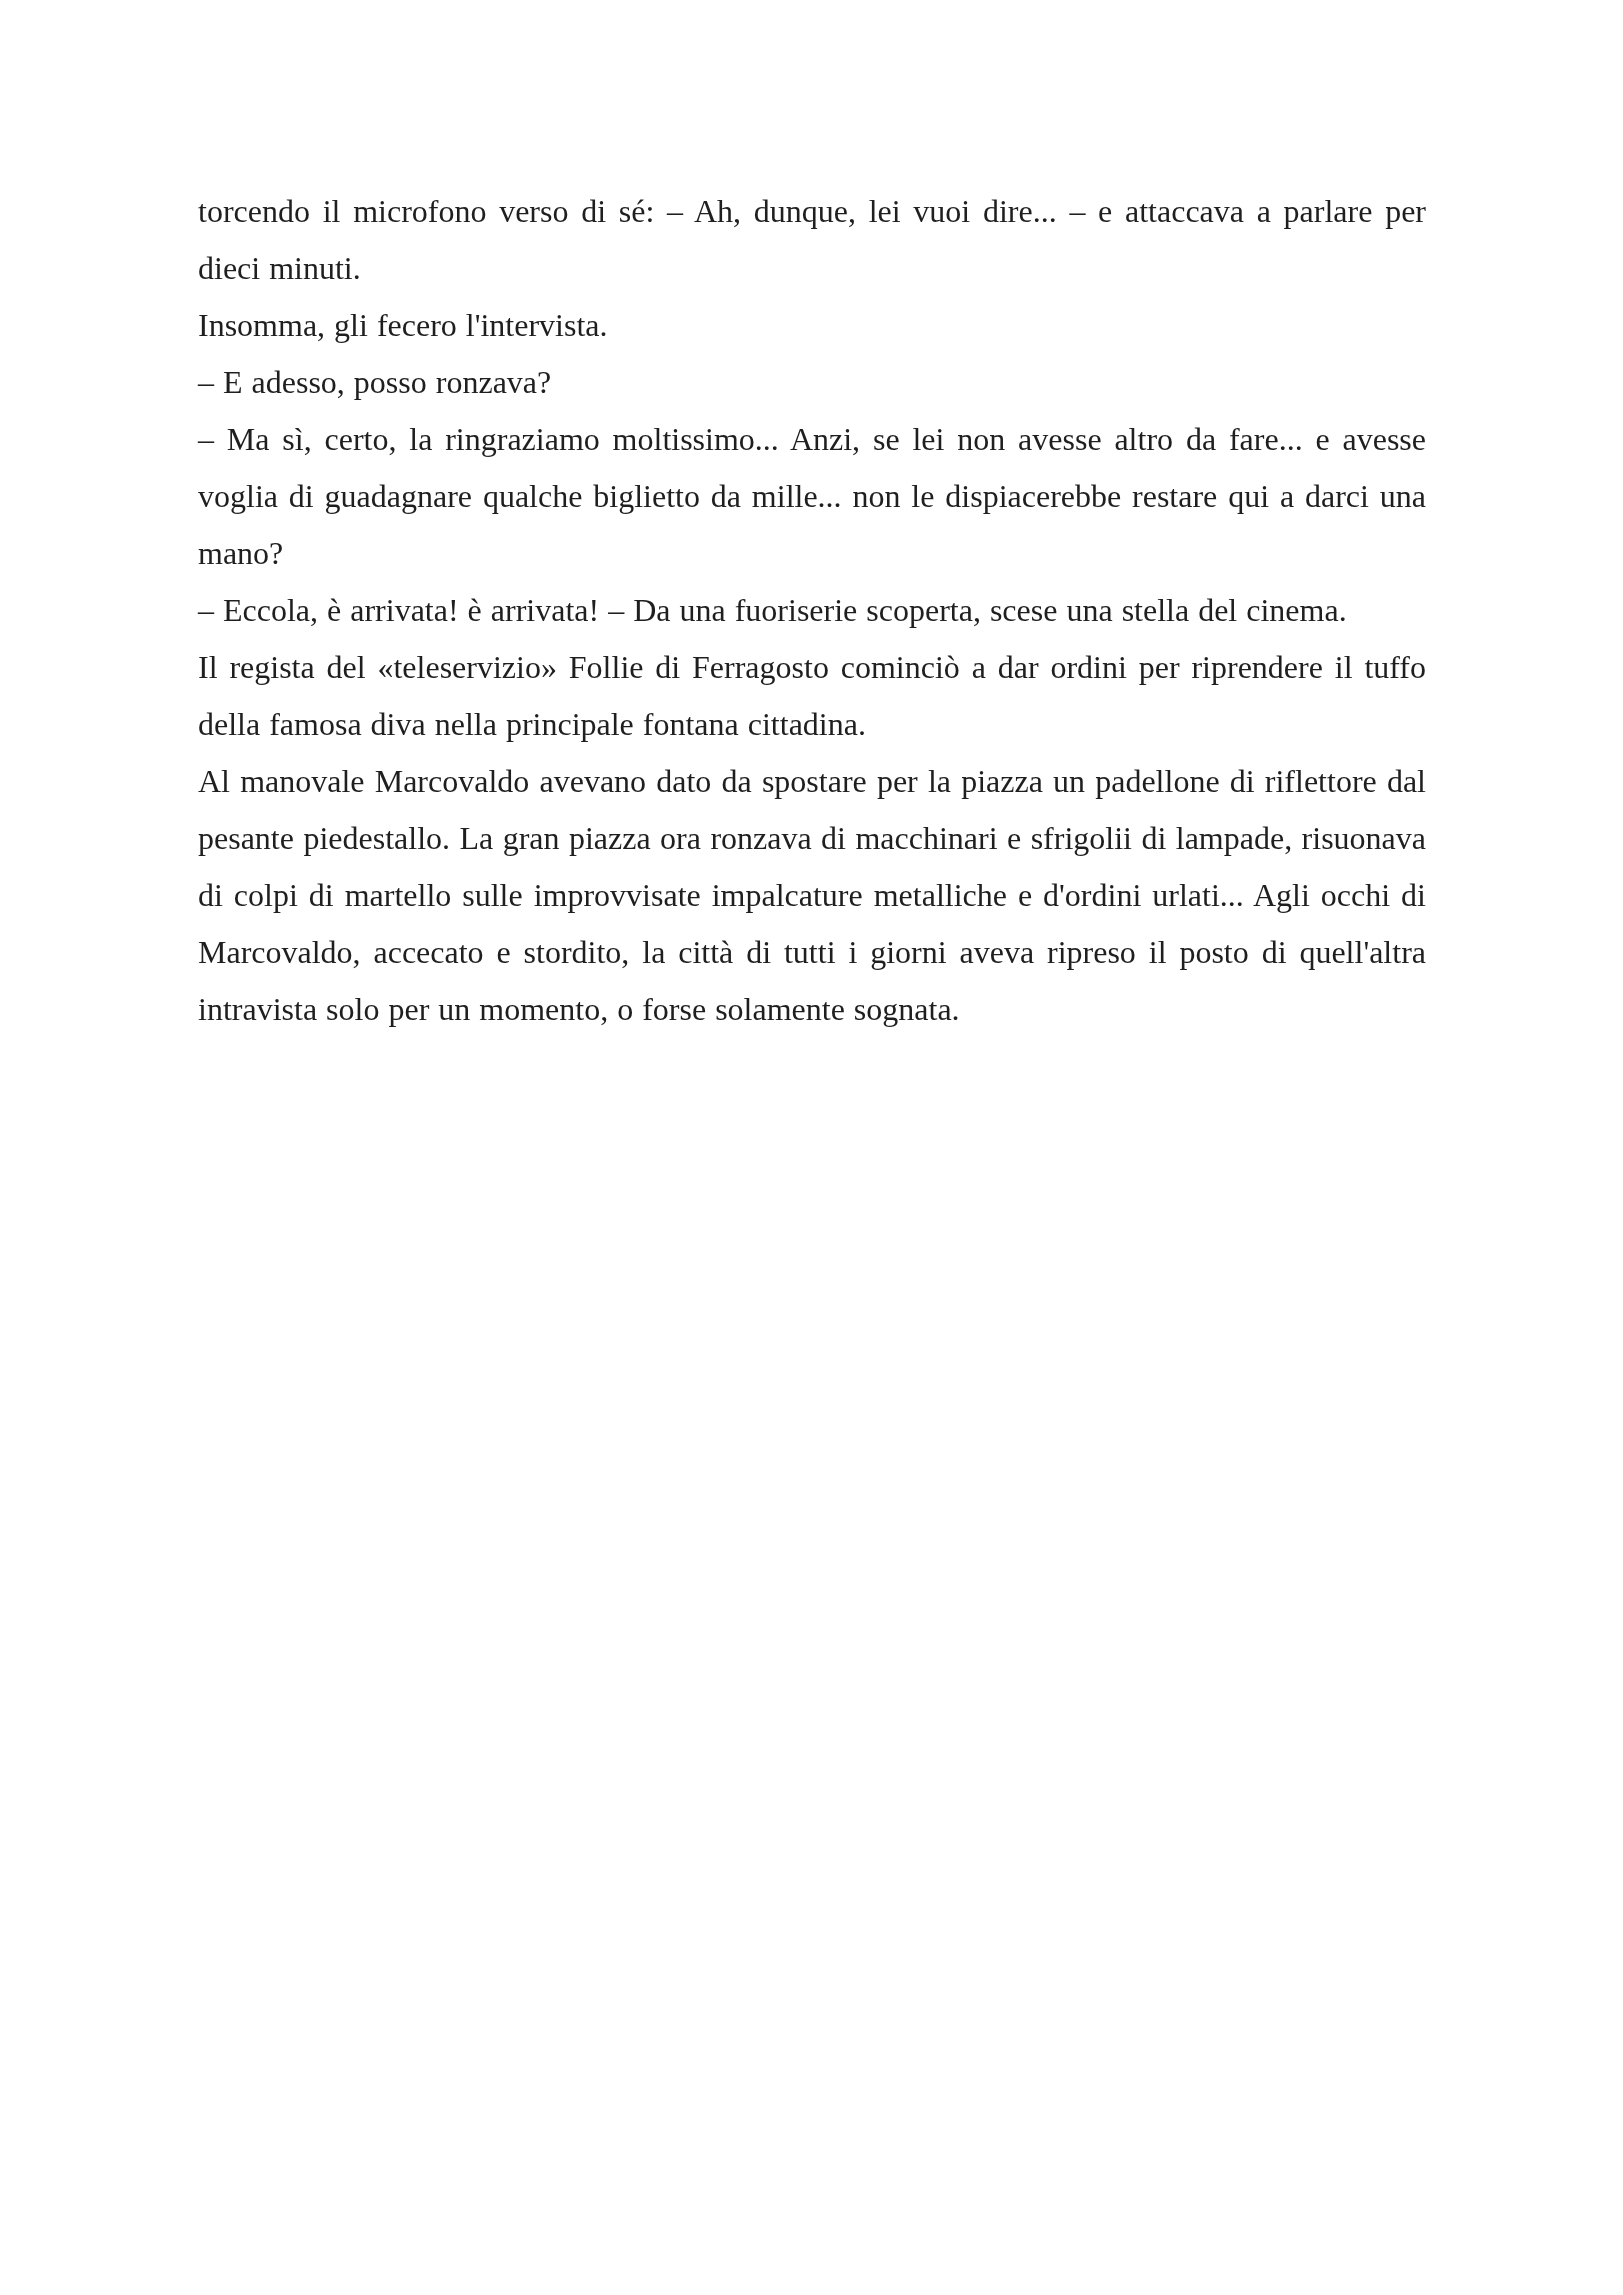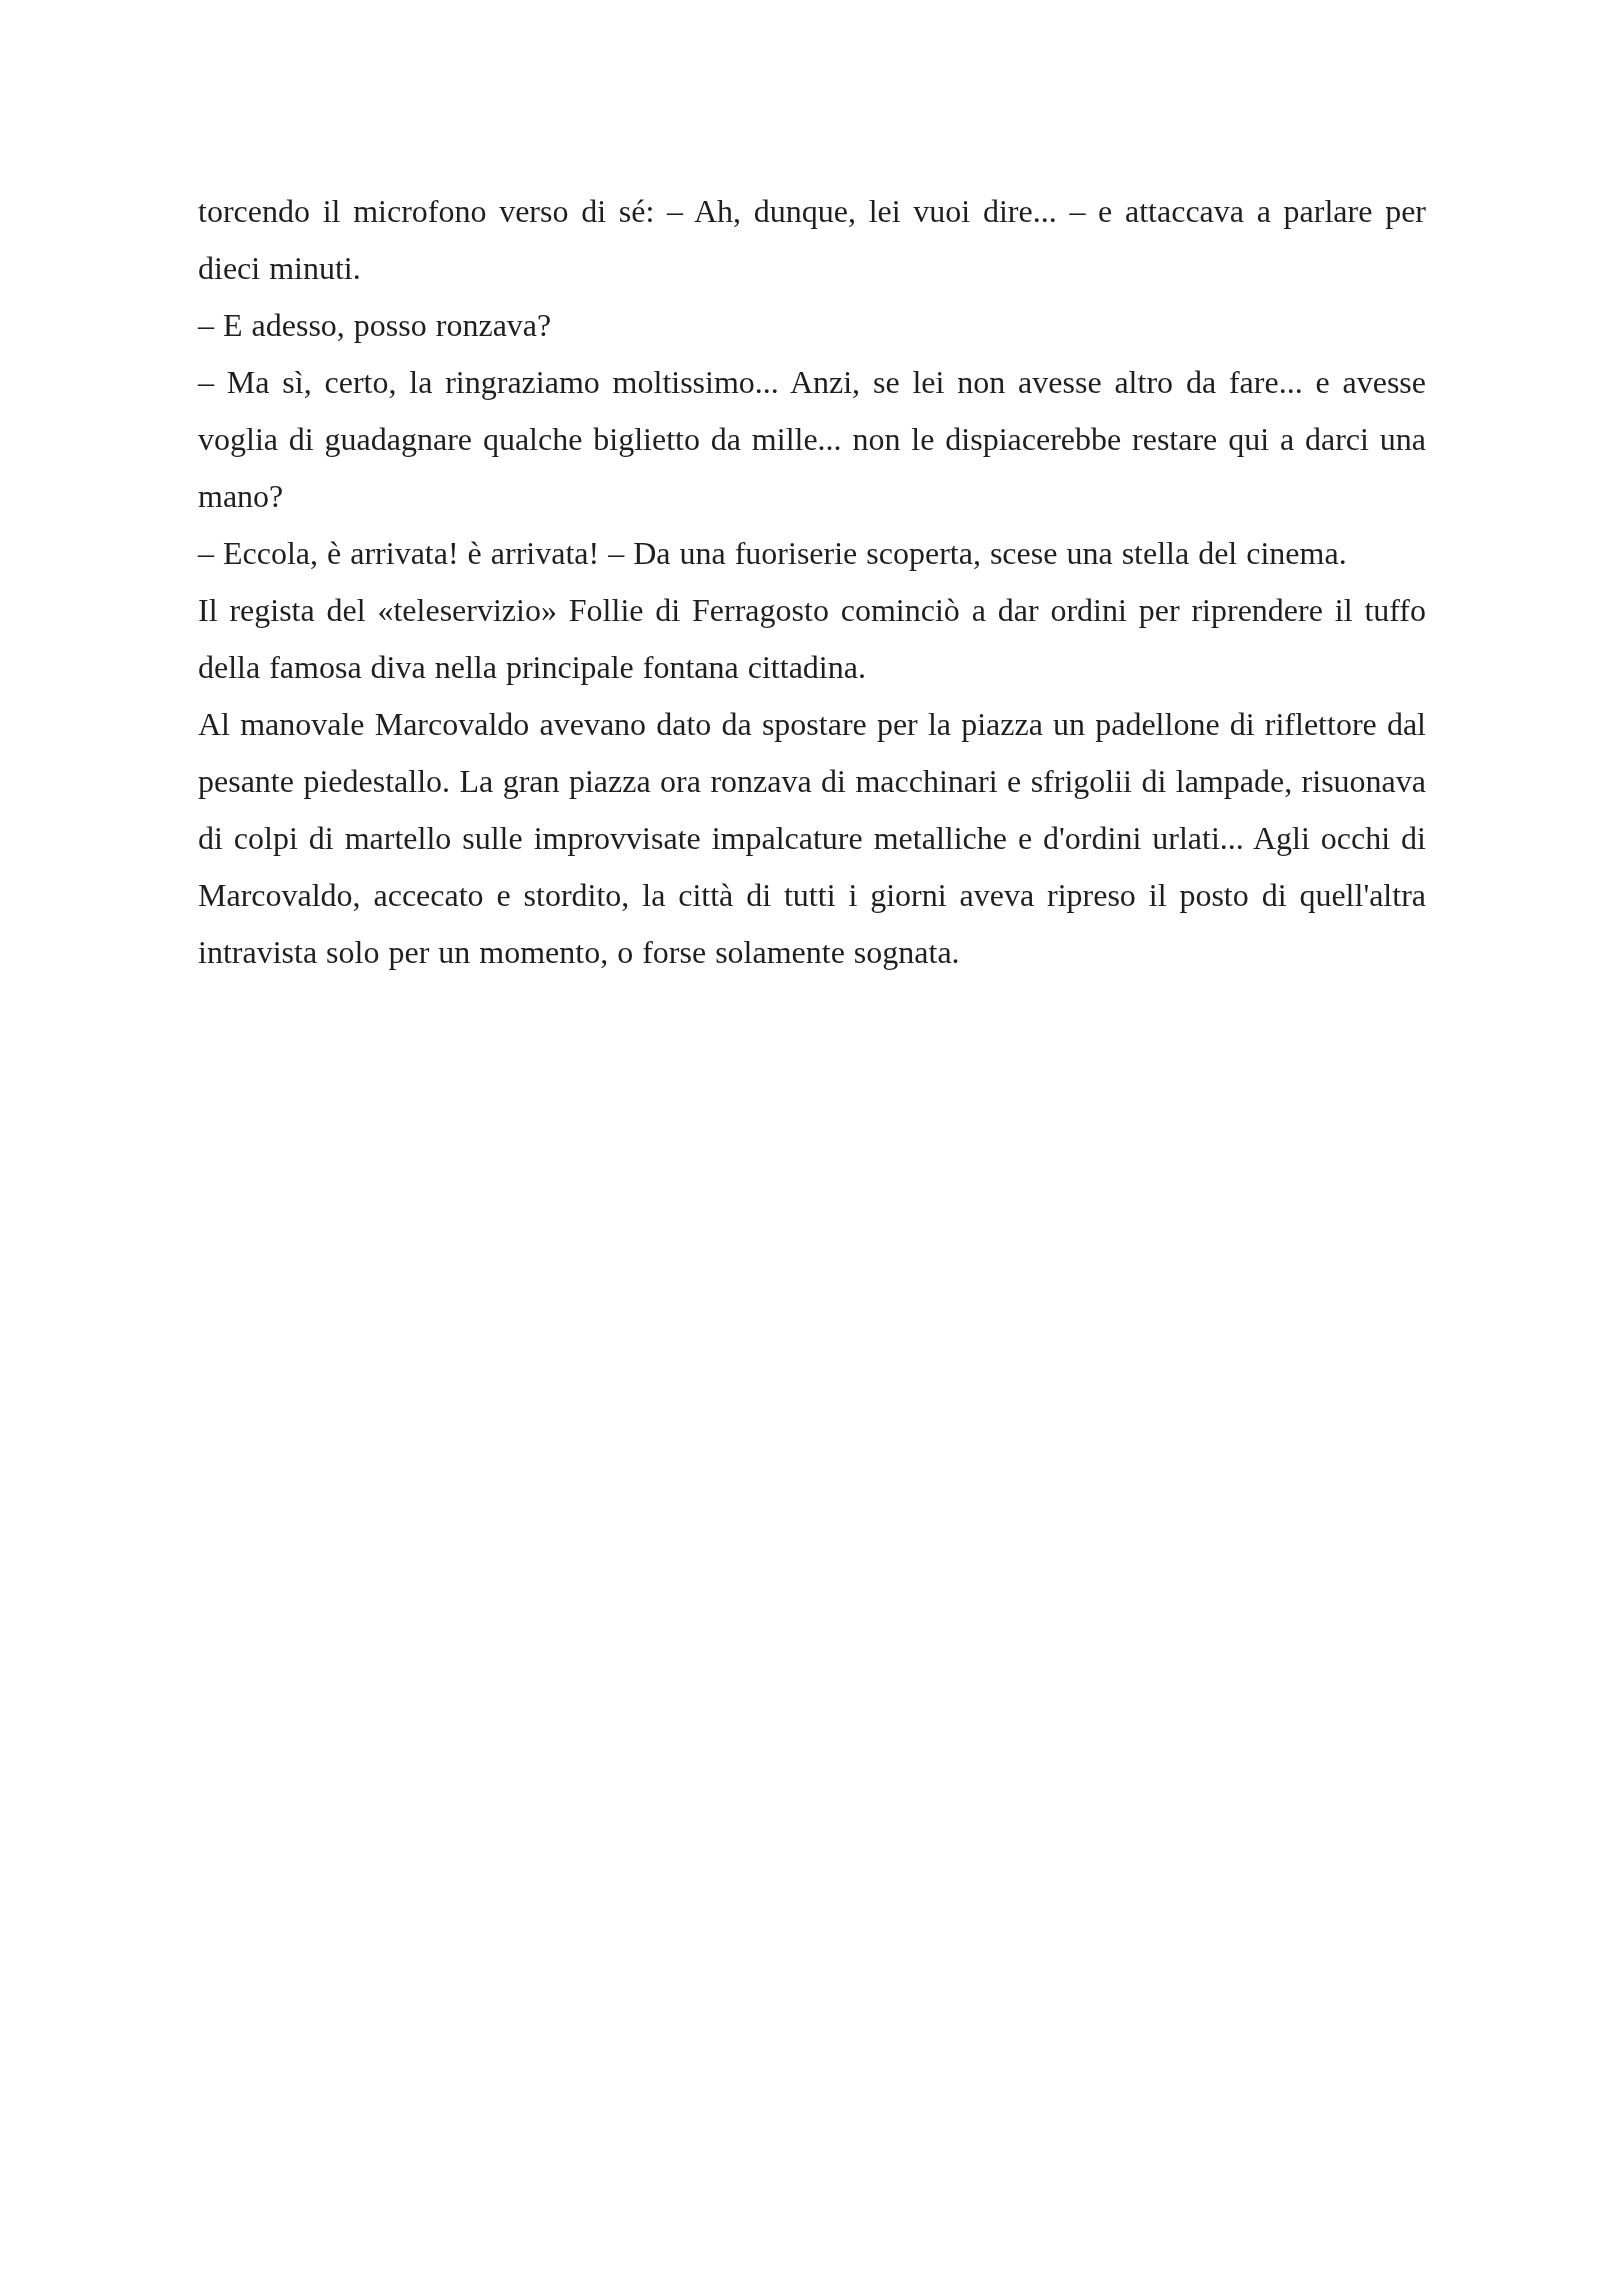--- a/index.html
+++ b/index.html
@@ -71,20 +71,21 @@
     white-space: nowrap;
   }
 </style>
 </head>
 <body>
 
 <div class="page">
 
   <div class="content">
     <p>torcendo il microfono verso di sé: – Ah, dunque, lei vuoi dire... – e attaccava a parlare per dieci minuti.</p>
+    <p>Insomma, gli fecero l'intervista.</p>
     <p>– E adesso, posso ronzava?</p>
     <p>– Ma sì, certo, la ringraziamo moltissimo... Anzi, se lei non avesse altro da fare... e avesse voglia di guadagnare qualche biglietto da mille... non le dispiacerebbe restare qui a darci una mano?</p>
     <p>– Eccola, è arrivata! è arrivata! – Da una fuoriserie scoperta, scese una stella del cinema.</p>
     <p>Il regista del «teleservizio» Follie di Ferragosto cominciò a dar ordini per riprendere il tuffo della famosa diva nella principale fontana cittadina.</p>
     <p>Al manovale Marcovaldo avevano dato da spostare per la piazza un padellone di riflettore dal pesante piedestallo. La gran piazza ora ronzava di macchinari e sfrigolii di lampade, risuonava di colpi di martello sulle improvvisate impalcature metalliche e d'ordini urlati... Agli occhi di Marcovaldo, accecato e stordito, la città di tutti i giorni aveva ripreso il posto di quell'altra intravista solo per un momento, o forse solamente sognata.</p>
   </div>
 
   <div class="footer">
     <div class="logo"><span class="logo-r">Я</span><span class="logo-rest">edooc.com</span></div>
     <div class="contact">Per info contattare: speak@redooc.com</div>

